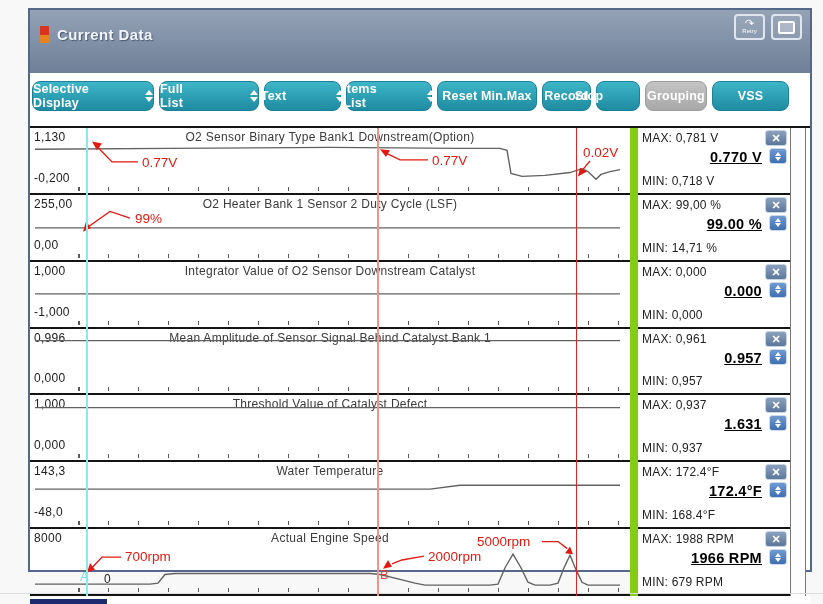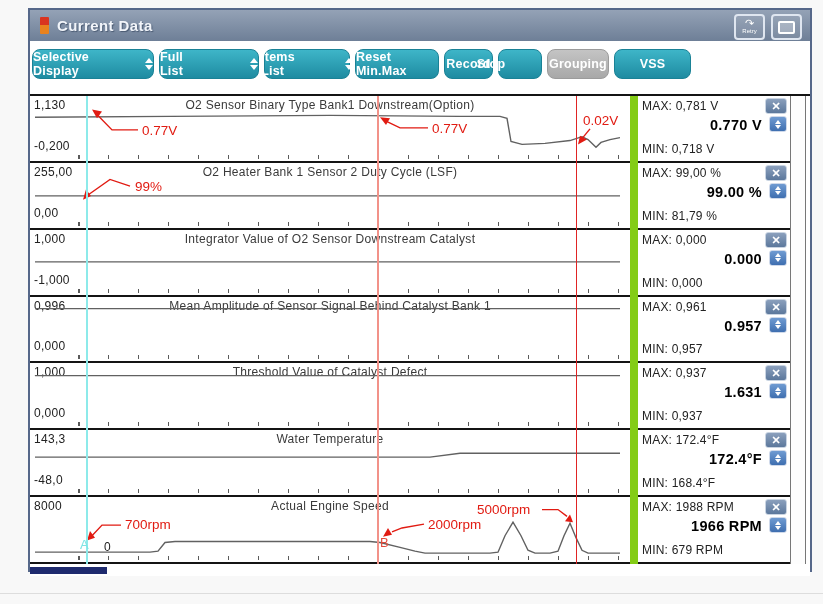--- a/index.html
+++ b/index.html
@@ -3,22 +3,22 @@
 <meta charset="utf-8">
 <style>
   html,body{margin:0;padding:0;background:#fff;}
   .screen{position:relative;width:823px;height:604px;background:#f8f8f8;overflow:hidden;
           font-family:"Liberation Sans",sans-serif;}
   .page-line{position:absolute;left:0;top:593px;width:823px;height:1px;background:#ddd;}
 
   
   .window{position:absolute;left:28px;top:8px;width:784px;height:564px;border:2px solid #56688a;
           background:#fff;box-sizing:border-box;}
-  .titlebar{height:31px;background:linear-gradient(#94a2b6,#6e7f97);display:flex;align-items:center;
-            padding:0 6px;position:relative;}
+  .titlebar{height:31px;background:linear-gradient(#94a2b6,#6e7f97);display:flex;
+            padding:16px 6px;position:relative;}
   .tb-icon{width:9px;height:17px;background:linear-gradient(#d93420 50%,#e8821e 50%);margin:0 8px 0 4px;border-radius:1px;}
   .tb-title{color:#f2f5fa;font-size:15px;font-weight:bold;letter-spacing:.4px;text-shadow:1px 1px 1px #4a5a72;}
   .tb-btns{position:absolute;right:8px;top:4px;display:flex;gap:6px;}
   .tb-btn{width:27px;height:22px;border:2px solid #dfe6f0;border-radius:4px;background:rgba(255,255,255,.08);
           display:flex;flex-direction:column;align-items:center;justify-content:center;color:#fff;cursor:pointer;}
   .retry-arrow{font-size:11px;line-height:9px;}
   .retry-txt{font-size:6px;line-height:7px;}
   .win-glyph{width:13px;height:9px;border:2px solid #fff;border-radius:2px;background:rgba(255,255,255,.25);}
 
   
@@ -55,21 +55,21 @@
   .cur-lab{position:absolute;z-index:6;font-size:13px;}
   .lab-a{left:50px;top:441px;color:#7ee4e4;}
   .lab-b{left:350px;top:439px;color:#e2493a;}
 
   
   .rp{width:160px;border-left:8px solid #84cc16;display:flex;flex-direction:column;box-sizing:border-box;}
   .rp-cell{position:relative;flex:1 1 0;border-bottom:2px solid #141414;box-sizing:border-box;background:#fff;}
   .rp-max,.rp-min{position:absolute;left:4px;font-size:12px;color:#222;letter-spacing:.2px;white-space:nowrap;}
   .rp-max{top:3px;}
   .rp-min{bottom:5px;}
-  .rp-cur{position:absolute;right:28px;top:21px;font-size:14.5px;font-weight:bold;color:#000;letter-spacing:.3px;white-space:nowrap;}
+  .rp-cur{position:absolute;right:28px;top:21px;font-size:14.5px;font-weight:bold;color:#000;letter-spacing:.3px;white-space:nowrap;text-decoration:underline;}
   .xbtn{position:absolute;right:3px;top:2px;width:22px;height:16px;border:1px solid #c9d4e2;border-radius:3px;
         background:linear-gradient(#8ba0bd,#5c789c);color:#fff;font-size:11px;font-weight:bold;text-align:center;
         line-height:15px;box-sizing:border-box;cursor:pointer;}
   .udbtn{position:absolute;right:3px;top:20px;width:18px;height:16px;border:1px solid #cfd9ea;border-radius:3px;
         background:linear-gradient(#6f9bd2,#3f6fb0);box-sizing:border-box;display:flex;flex-direction:column;
         align-items:center;justify-content:center;gap:1px;cursor:pointer;}
   .udbtn i{display:block;width:0;height:0;border-left:3px solid transparent;border-right:3px solid transparent;}
   .udbtn .up{border-bottom:4px solid #fff;}
   .udbtn .dn{border-top:4px solid #fff;}
 
@@ -106,28 +106,35 @@
             <i class="dn"></i>
           </span>
       </div>
       <div class="btn" style="width:100px">
         <span>Full List</span>
         <span class="updown">
             <i class="up"></i>
             <i class="dn"></i>
           </span>
       </div>
+      <div class="btn" style="width:77px">
+        <span>Text</span>
+        <span class="updown">
+            <i class="up"></i>
+            <i class="dn"></i>
+          </span>
+      </div>
       <div class="btn" style="width:86px">
         <span>Items List</span>
         <span class="updown">
             <i class="up"></i>
             <i class="dn"></i>
           </span>
       </div>
-      <div class="btn" style="width:84px">
+      <div class="btn" style="width:100px">
         <span>Reset Min.Max</span>
       </div>
       <div class="btn" style="width:49px">
         <span>Record</span>
       </div>
       <div class="btn" style="width:44px">
         <span>Stop</span>
         <span class="updown">
             <i class="up"></i>
             <i class="dn"></i>
@@ -249,21 +256,21 @@
           <div class="rp-min"><span>MIN:</span> <span>0,718 V</span></div>
           <div class="xbtn">✕</div>
           <div class="udbtn">
               <i class="up"></i>
               <i class="dn"></i>
             </div>
         </div>
         <div class="rp-cell">
           <div class="rp-max"><span>MAX:</span> <span>99,00 %</span></div>
           <div class="rp-cur">99.00 %</div>
-          <div class="rp-min"><span>MIN:</span> <span>81,79 %</span></div>
+          <div class="rp-min"><span>MIN:</span> <span>14,71 %</span></div>
           <div class="xbtn">✕</div>
           <div class="udbtn">
               <i class="up"></i>
               <i class="dn"></i>
             </div>
         </div>
         <div class="rp-cell">
           <div class="rp-max"><span>MAX:</span> <span>0,000</span></div>
           <div class="rp-cur">0.000</div>
           <div class="rp-min"><span>MIN:</span> <span>0,000</span></div>

